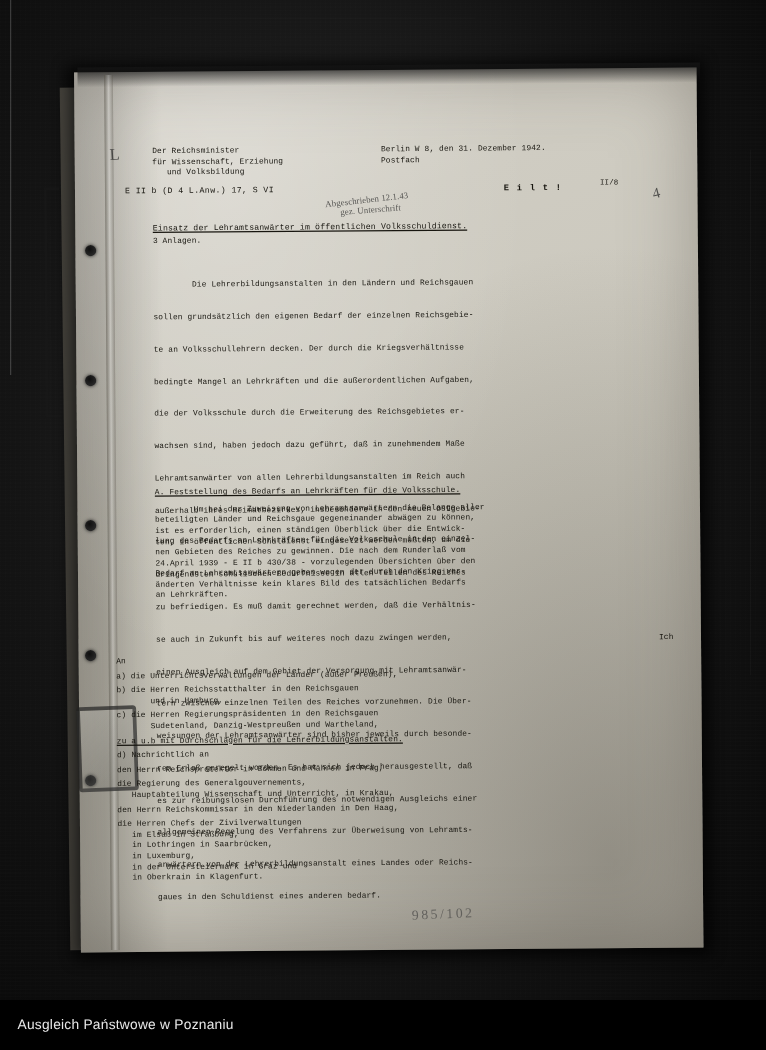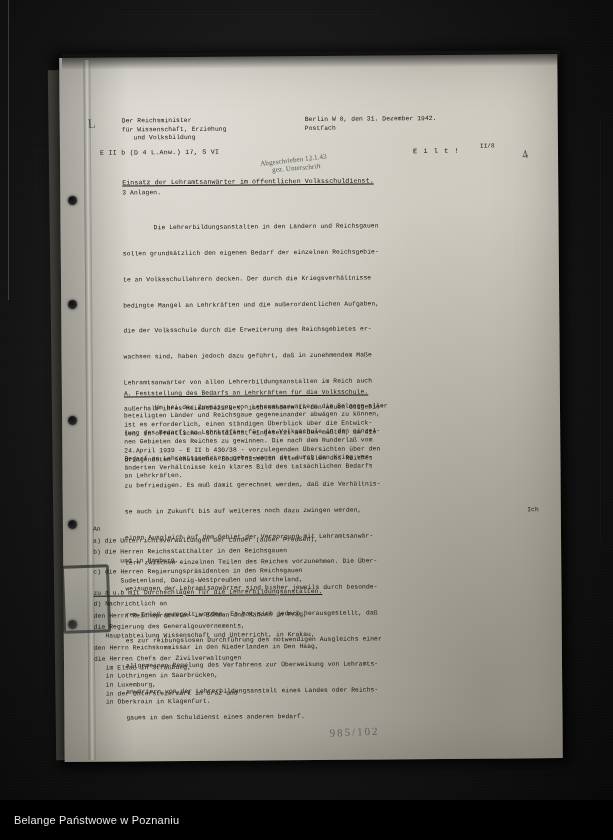--- a/index.html
+++ b/index.html
@@ -109,21 +109,21 @@
     font-family: "Liberation Mono", monospace;
     font-size: 6.3px;
     line-height: 8.6px;
     letter-spacing: .1px;
   }
   .doc * { box-sizing: border-box; }
 
   .hdr { position:absolute; left:62px; top:60px; white-space:pre; }
   .hdr-r { position:absolute; left:245px; top:60px; white-space:pre; }
   .filenum { position:absolute; left:40px; top:92px; white-space:pre; font-size:6.6px; letter-spacing:.3px; }
-  .eilt { position:absolute; left:340px; top:92px; font-size:7px; font-weight:normal; letter-spacing:1px;padding-left:13px; }
+  .eilt { position:absolute; left:330px; top:92px; font-size:7px; font-weight:bold; letter-spacing:1px;padding-left:13px; }
   .subject { position:absolute; left:62px; top:122px; white-space:pre; font-size:6.6px; }
   .anlagen { position:absolute; left:62px; top:132px; }
 
   .body { position:absolute; left:62px; top:150px; width:418px; white-space:pre-wrap; text-align:justify; }
   .body .ln { display:block; white-space:pre; }
   .ul { text-decoration: underline; }
 
   .sect-a { position:absolute; left:62px; top:333px; width:420px; }
   .sect-a .head { text-decoration: underline; display:block; margin-bottom:5px;}
   .sect-a .ln { display:block; white-space:pre; }
@@ -279,15 +279,15 @@
 
     <div class="stamp-num">985/102</div>
 
     <div class="pencil" style="left:200px;top:100px;font-size:7px;transform:rotate(-6deg);">Abgeschrieben 12.1.43</div>
     <div class="pencil" style="left:212px;top:108px;font-size:7px;transform:rotate(-4deg);">gez. Unterschrift</div>
     <div class="pencil" style="left:28px;top:62px;font-size:13px;transform:rotate(-3deg);">L</div>
     <div class="pencil" style="left:462px;top:96px;font-size:12px;transform:rotate(-14deg);">4</div>
   </div>
 
   <div class="watermark">
-    <span>Belange Państwowe w Poznaniu</span>
+    <span>Ausgleich Państwowe w Poznaniu</span>
   </div>
 </div>
 
 </body></html>

